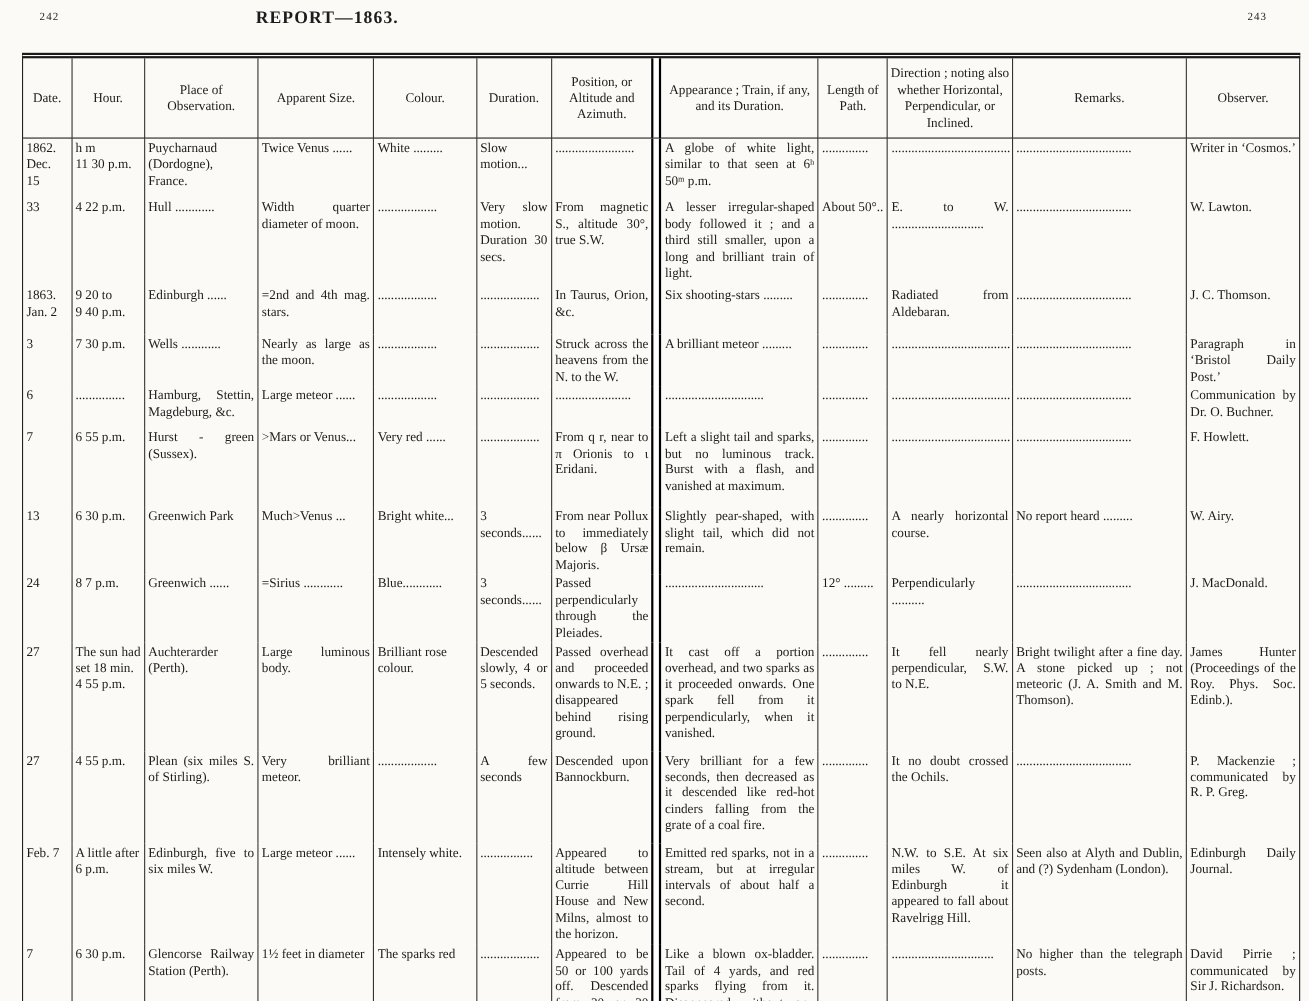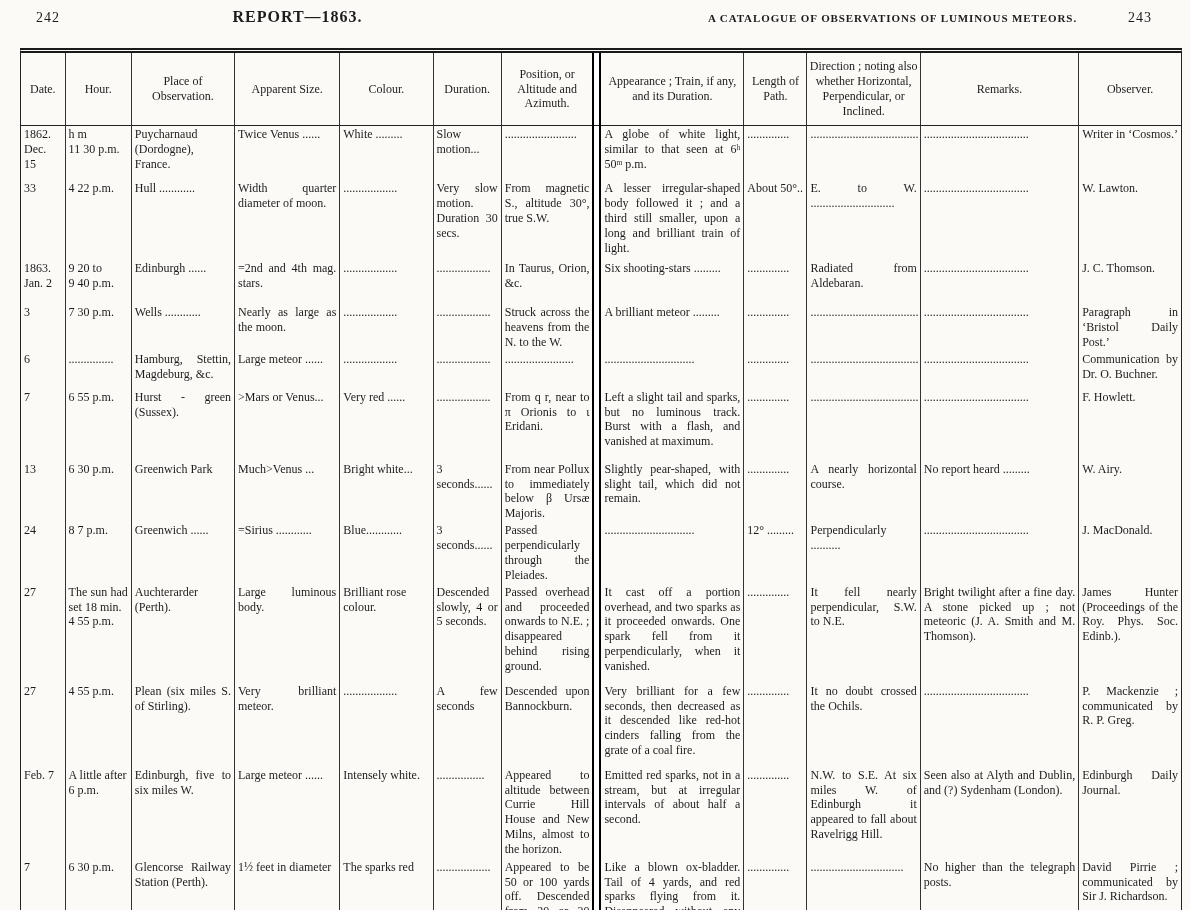--- a/index.html
+++ b/index.html
@@ -5,21 +5,21 @@
   html,body{margin:0;padding:0;}
   body{
     width:1190px;height:910px;overflow:hidden;
     background:#fbfaf7;color:#1c1c1c;
     font-family:"Liberation Serif","DejaVu Serif",serif;
     position:relative;
   }
   
   .pagehead{display:flex;height:34px;padding-top:8px;}
   .pagehead .half{width:50%;position:relative;text-align:center;}
-  .folio{font-size:14px;letter-spacing:1px;position:absolute;top:2px;}
+  .folio{font-size:10px;letter-spacing:1px;position:absolute;top:2px;}
   .folio.left{left:36px;}
   .folio.right{right:38px;}
   .runtitle-left{font-size:16px;font-weight:600;letter-spacing:1px;padding-top:3px;}
   .runtitle-right{font-size:11px;font-weight:600;letter-spacing:0.9px;padding-top:5px;}
   
   .sheet{
     margin:6px 8px 0 20px;width:1160px;
     border-top:5px double #1a1a1a;border-bottom:5px double #1a1a1a;
     border-left:1.5px solid #222;border-right:1.5px solid #222;
   }
@@ -55,21 +55,20 @@
 </style>
 </head>
 <body>
 
 <div class="pagehead">
   <div class="half">
     <span class="folio left">242</span>
     <span class="runtitle-left">REPORT—1863.</span>
   </div>
   <div class="half">
-    <span class="runtitle-right">A CATALOGUE OF OBSERVATIONS OF LUMINOUS METEORS.</span>
     <span class="folio right">243</span>
   </div>
 </div>
 
 <div class="sheet">
   <table>
     <colgroup>
       <col style="width:44px">
         <col style="width:66px">
         <col style="width:103px">

